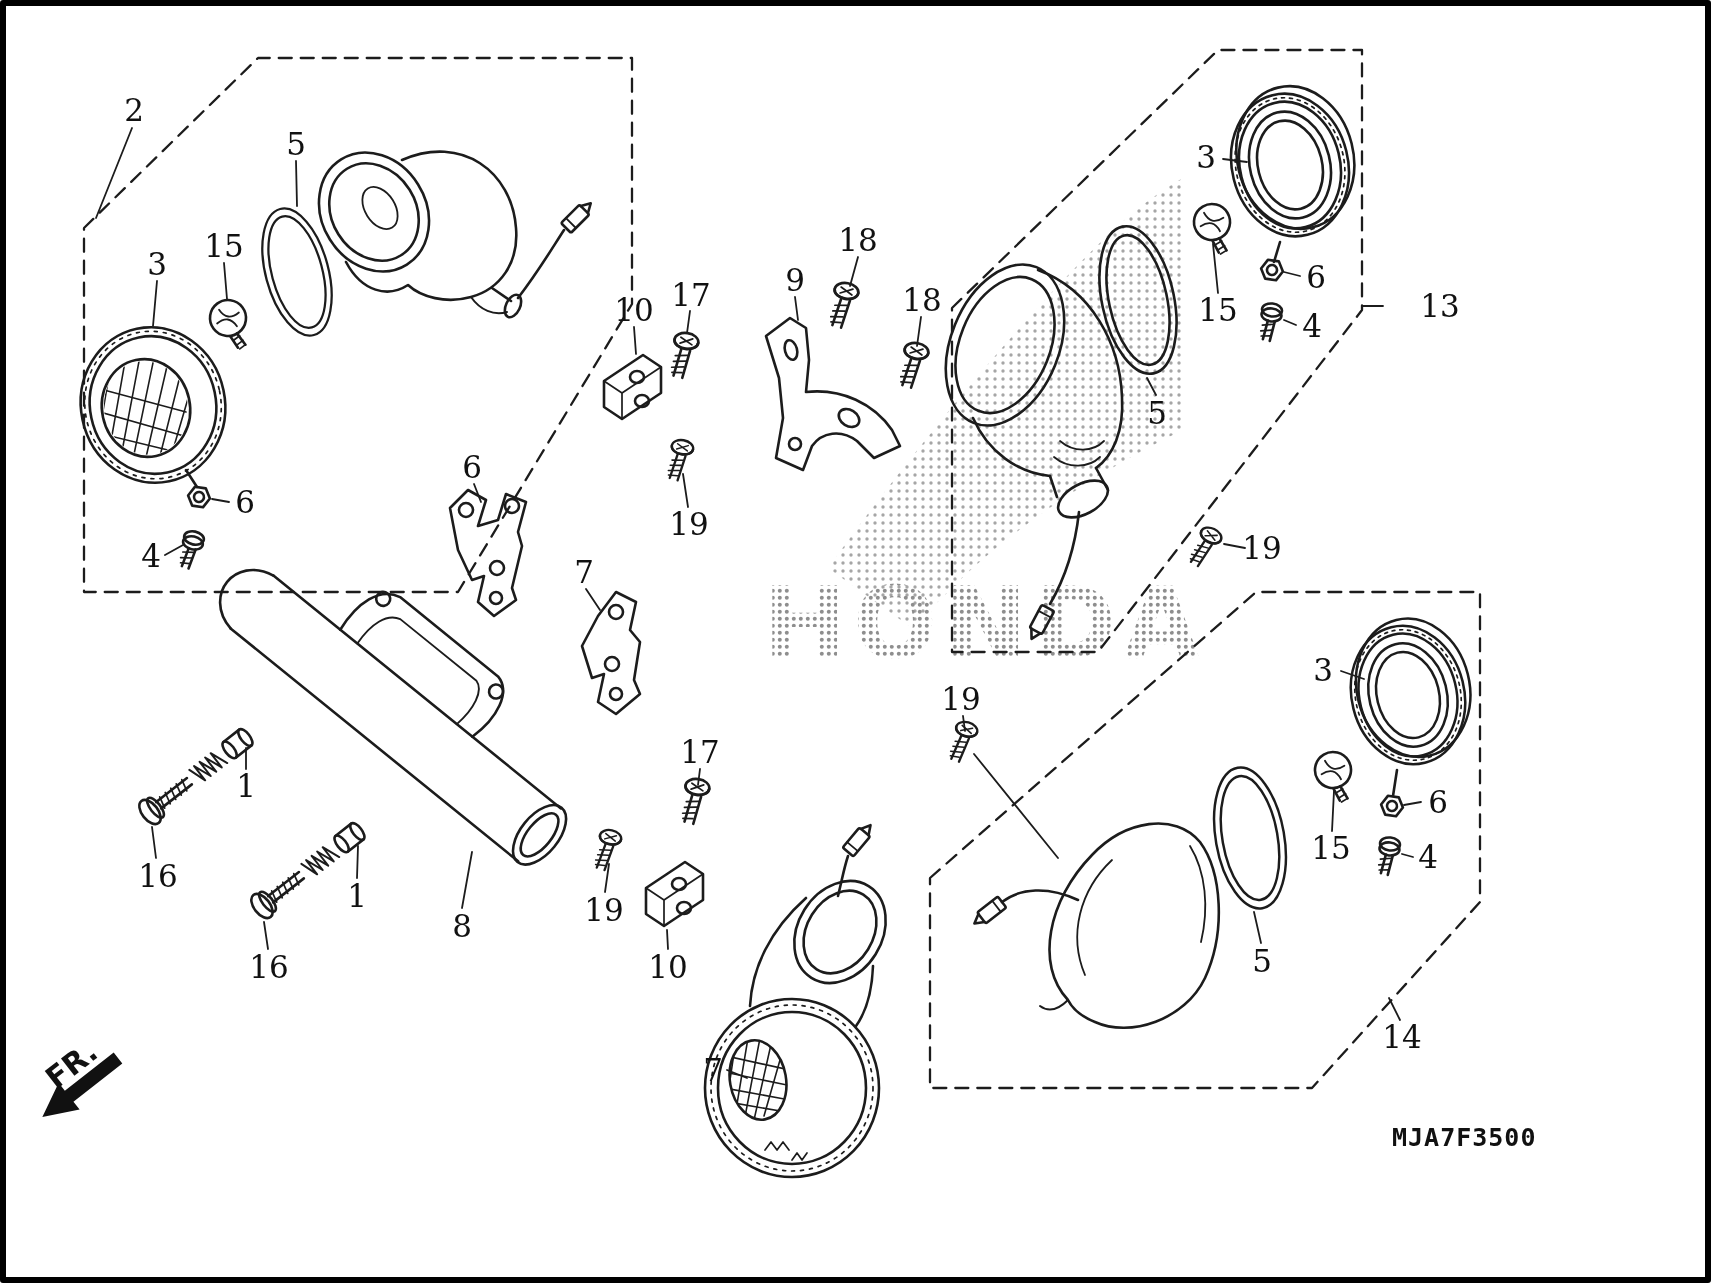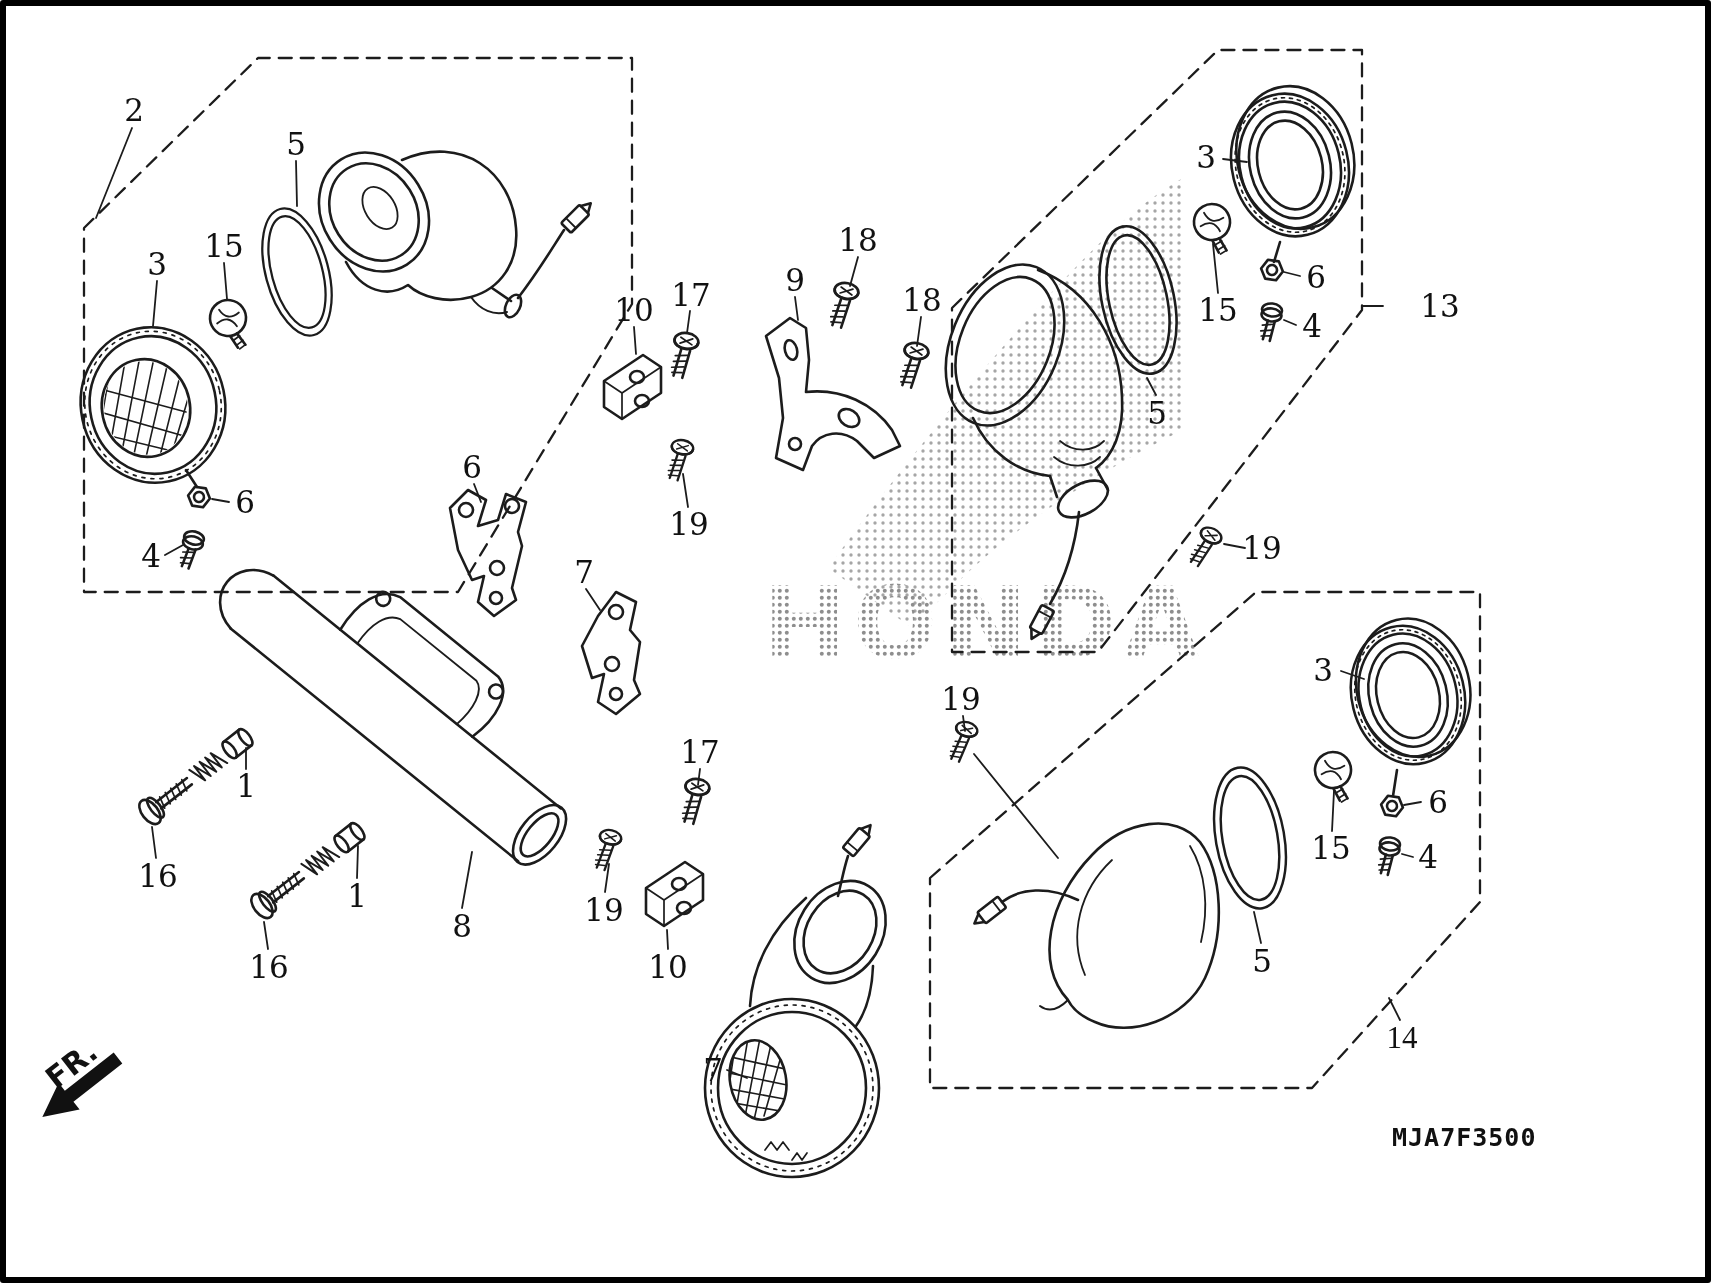--- a/index.html
+++ b/index.html
@@ -280,21 +280,21 @@
       <div class="callout" style="left: 1218px; top: 310px;">15</div>
       <div class="callout" style="left: 1316px; top: 277px;">6</div>
       <div class="callout" style="left: 1312px; top: 326px;">4</div>
       <div class="callout" style="left: 1157px; top: 413px;">5</div>
       <div class="callout" style="left: 1262px; top: 548px;">19</div>
       <div class="callout" style="left: 1323px; top: 670px;">3</div>
       <div class="callout" style="left: 1438px; top: 802px;">6</div>
       <div class="callout" style="left: 1428px; top: 857px;">4</div>
       <div class="callout" style="left: 1331px; top: 848px;">15</div>
       <div class="callout" style="left: 1262px; top: 961px;">5</div>
-      <div class="callout" style="left: 1402px; top: 1037px; font-family: Liberation Serif, serif;">14</div>
+      <div class="callout" style="left: 1402px; top: 1037px;">14</div>
       <div class="callout" style="left: 961px; top: 699px;">19</div>
       <div class="callout" style="left: 246px; top: 786px;">1</div>
       <div class="callout" style="left: 158px; top: 876px;">16</div>
       <div class="callout" style="left: 357px; top: 896px;">1</div>
       <div class="callout" style="left: 269px; top: 967px;">16</div>
       <div class="callout" style="left: 462px; top: 926px;">8</div>
       <div class="callout" style="left: 700px; top: 752px;">17</div>
       <div class="callout" style="left: 604px; top: 910px;">19</div>
       <div class="callout" style="left: 668px; top: 967px;">10</div>
       <div class="callout" style="left: 713px; top: 1070px;">7</div>

